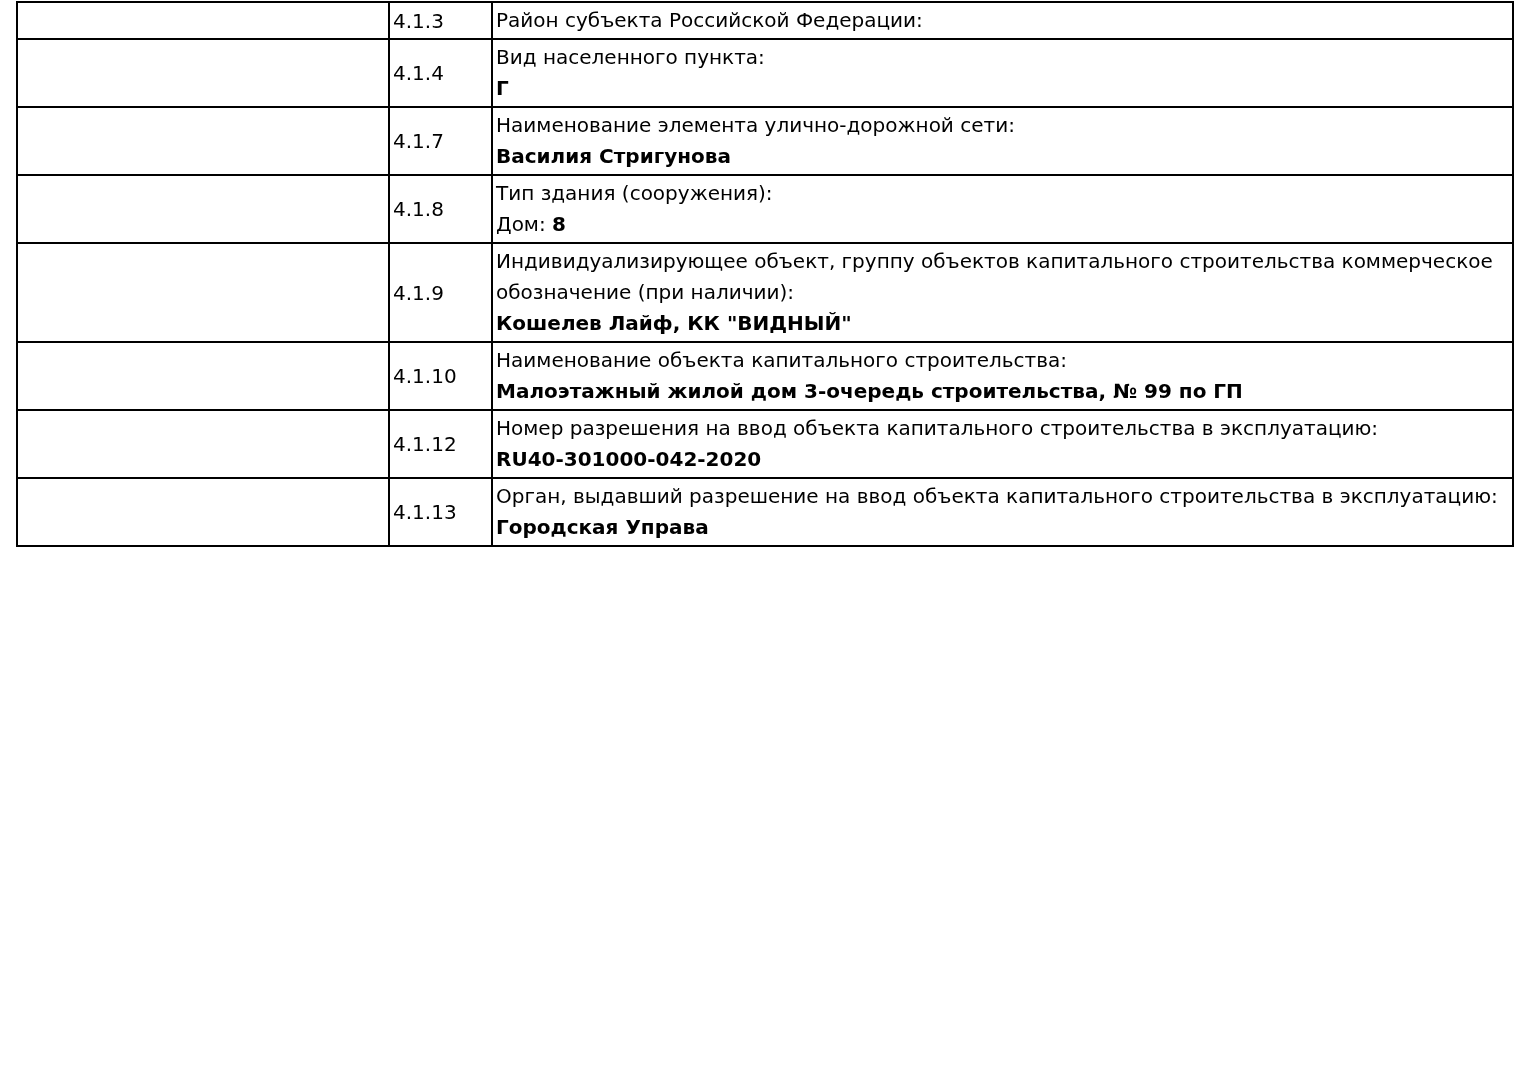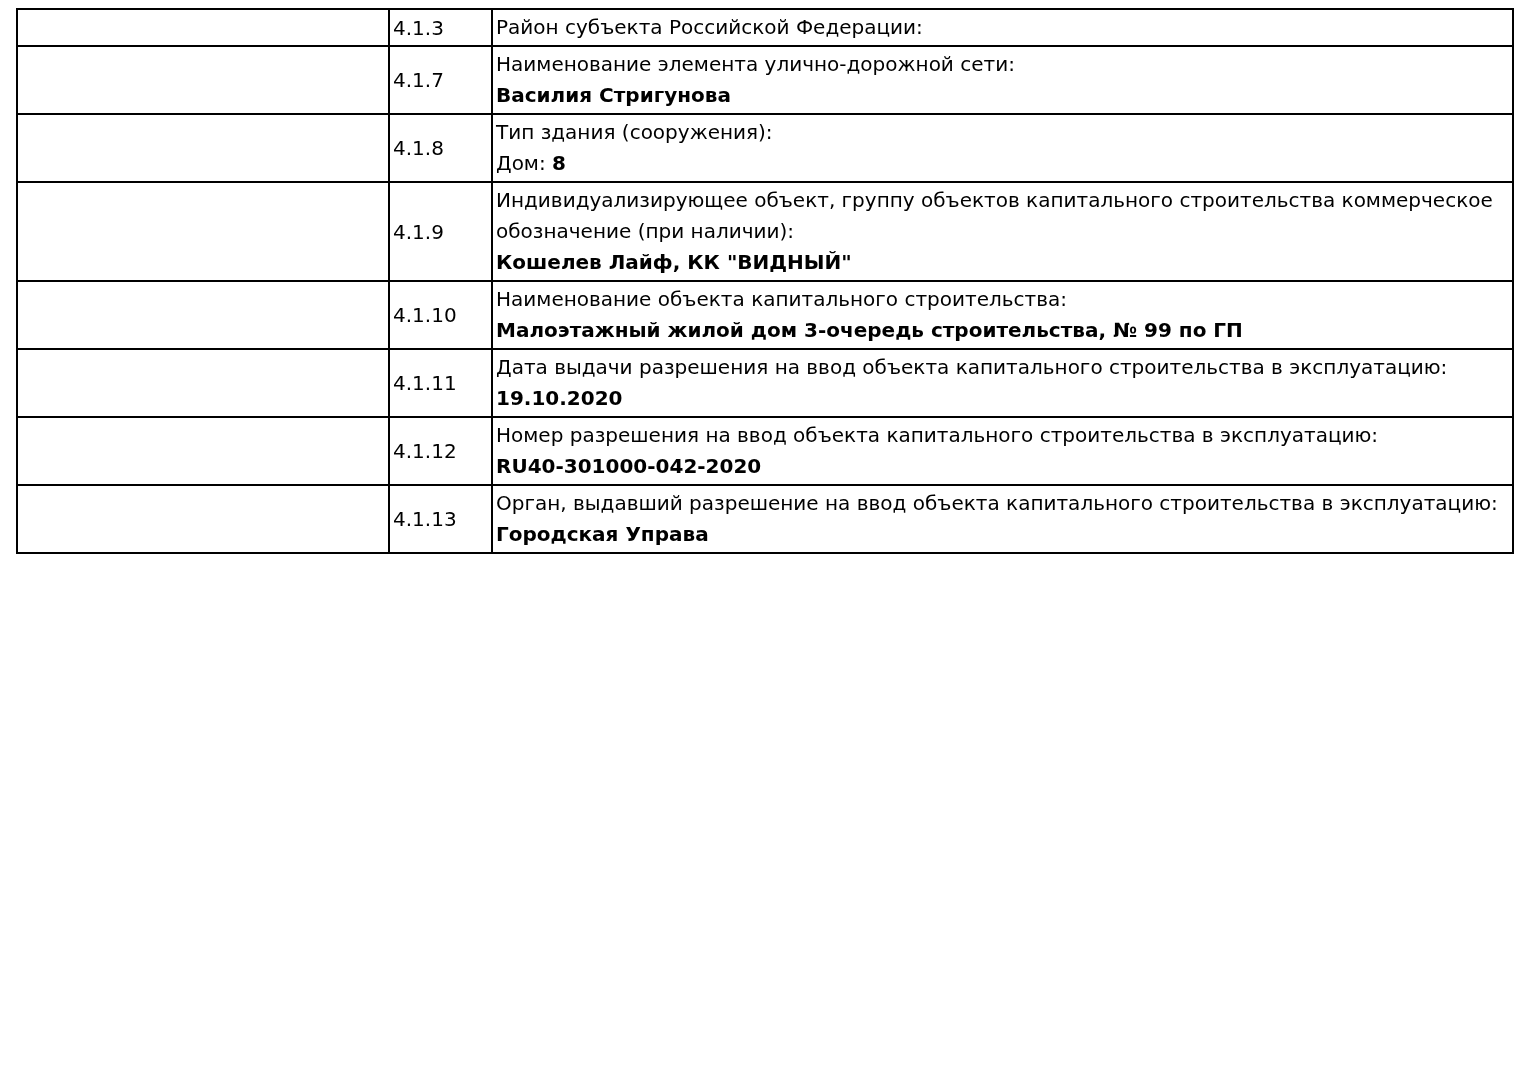--- a/index.html
+++ b/index.html
@@ -11,21 +11,21 @@
     width: 1528px;
     height: 1080px;
     font-family: "DejaVu Sans", "Liberation Sans", sans-serif;
     color: #000000;
     position: relative;
   }
   .doc-table {
     border-collapse: collapse;
     table-layout: fixed;
     margin-left: 16px;
-    margin-top: 8px;
+    margin-top: 1px;
     width: 1495px;
   }
   .doc-table td {
     border: 2px solid #000000;
     vertical-align: middle;
     overflow: hidden;
   }
   .col-empty   { width: 368px; }
   .col-number  { width: 96px;  font-size: 20px; padding: 2px 2px 2px 3px; line-height: 30px; }
   .col-content { width: 1010px; font-size: 20px; padding: 2px 6px 2px 3px; }
@@ -53,20 +53,34 @@
       <span>4.1.3</span>
     </td>
     <td class="col-content">
       <div class="row-label">
         <span>Район субъекта Российской Федерации:</span>
       </div>
 
     </td>
   </tr>
 
+  <tr>
+    <td class="col-empty"></td>
+    <td class="col-number">
+      <span>4.1.4</span>
+    </td>
+    <td class="col-content">
+      <div class="row-label">
+        <span>Вид населенного пункта:</span>
+      </div>
+      <div class="row-value">
+        <span>Г</span>
+      </div>
+    </td>
+  </tr>
 
 
 
   <tr>
     <td class="col-empty"></td>
     <td class="col-number">
       <span>4.1.7</span>
     </td>
     <td class="col-content">
       <div class="row-label">
@@ -116,34 +130,20 @@
     <td class="col-content">
       <div class="row-label">
         <span>Наименование объекта капитального строительства:</span>
       </div>
       <div class="row-value">
         <span>Малоэтажный жилой дом 3-очередь строительства, № 99 по ГП</span>
       </div>
     </td>
   </tr>
 
-  <tr>
-    <td class="col-empty"></td>
-    <td class="col-number">
-      <span>4.1.11</span>
-    </td>
-    <td class="col-content">
-      <div class="row-label">
-        <span>Дата выдачи разрешения на ввод объекта капитального строительства в эксплуатацию:</span>
-      </div>
-      <div class="row-value">
-        <span>19.10.2020</span>
-      </div>
-    </td>
-  </tr>
 
   <tr>
     <td class="col-empty"></td>
     <td class="col-number">
       <span>4.1.12</span>
     </td>
     <td class="col-content">
       <div class="row-label">
         <span>Номер разрешения на ввод объекта капитального строительства в эксплуатацию:</span>
       </div>

